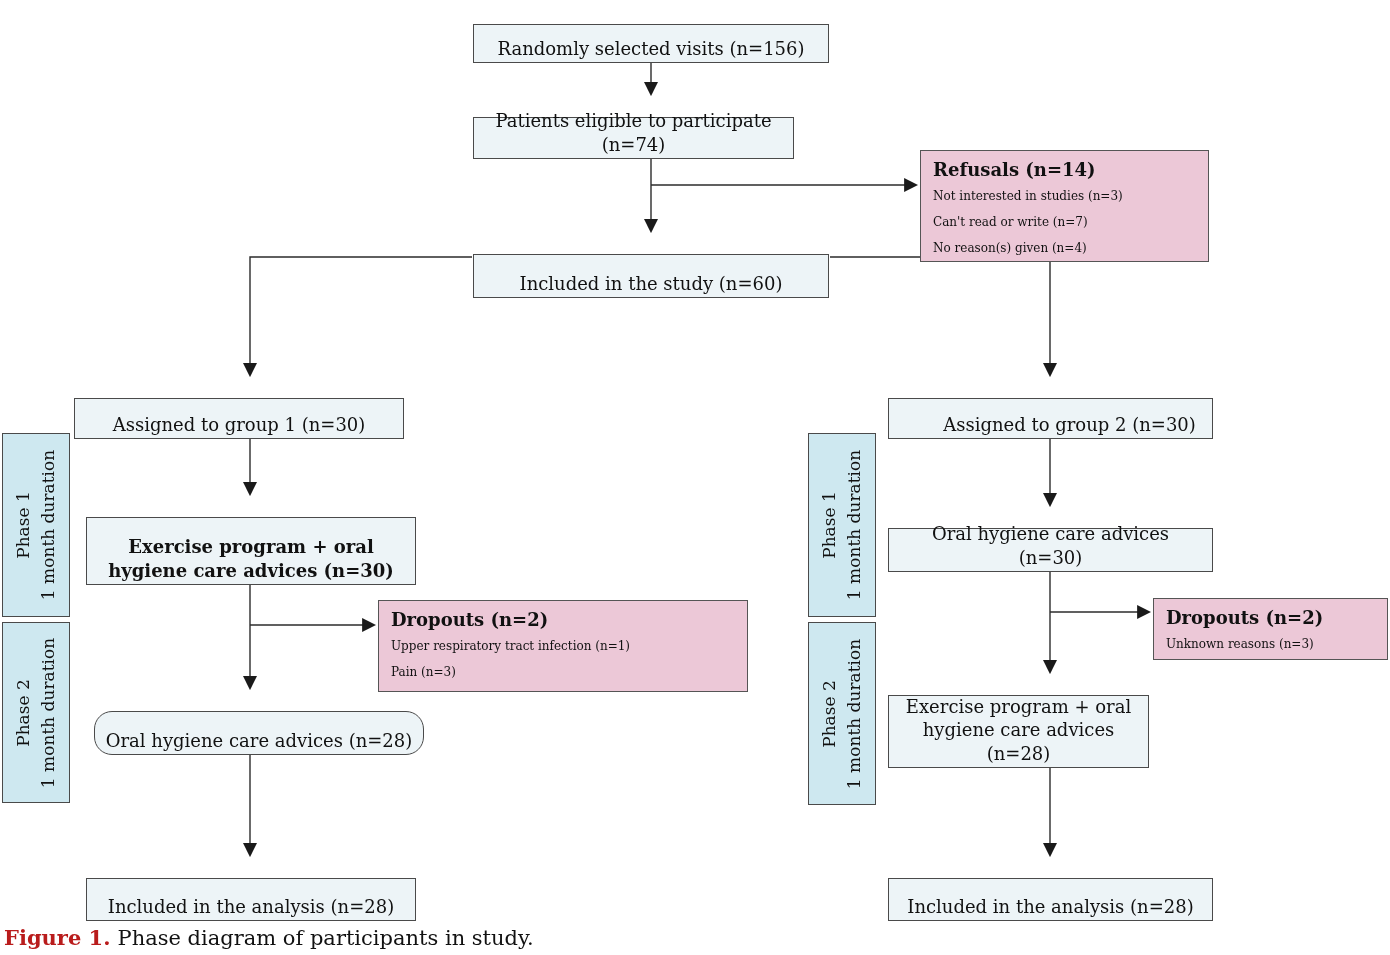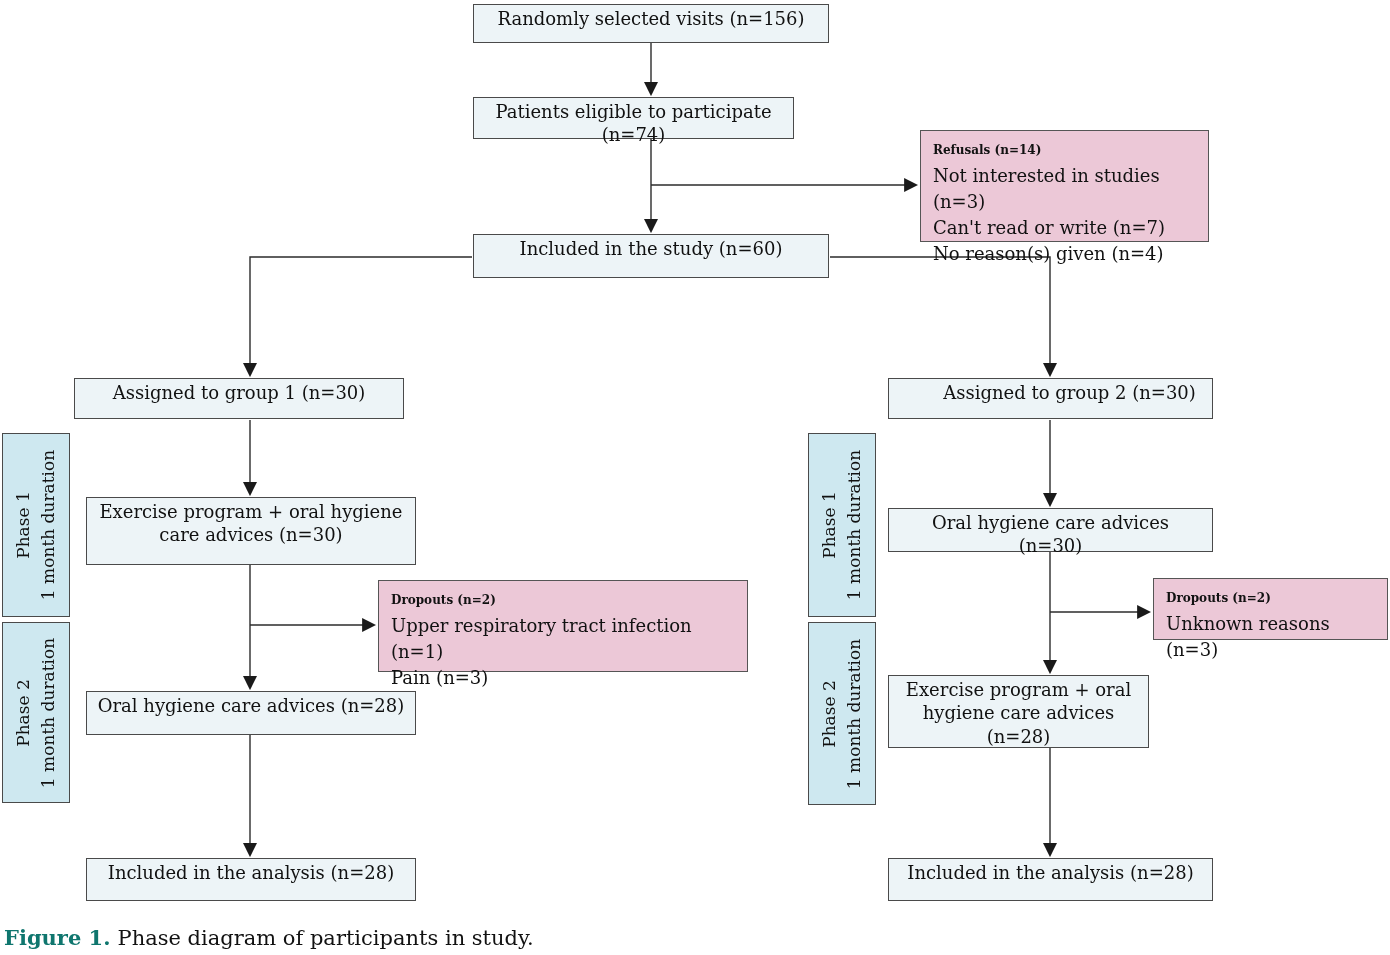--- a/index.html
+++ b/index.html
@@ -13,36 +13,37 @@
     overflow: hidden;
   }
   svg.connectors { position: absolute; left: 0; top: 0; width: 1390px; height: 955px; }
 
   .node {
     position: absolute;
     box-sizing: border-box;
     background: #edf4f7;
     border: 1.6px solid #4a4a4a;
     display: flex;
-    align-items: flex-start;
+    align-items: flex-end;
     justify-content: center;
     text-align: center;
     font-size: 18px;
     line-height: 1.3;
     padding: 2px 10px;
+    margin-top: 20px;
   }
   .node.pink {
     background: #ecc8d7;
     border: 1.6px solid #555555;
     display: block;
     text-align: left;
     padding: 6px 12px;
   }
-  .pink .pink-title { font-weight: bold; font-size: 12px; line-height: 26px; }
-  .pink .pink-line  { font-size: 18px; line-height: 26px; }
+  .pink .pink-title { font-weight: bold; font-size: 18px; line-height: 26px; }
+  .pink .pink-line  { font-size: 12px; line-height: 26px; }
 
   .phase {
     position: absolute;
     box-sizing: border-box;
     background: #cee8f0;
     border: 1.6px solid #4a4a4a;
   }
   .phase .phase-inner {
     position: absolute;
     top: 50%;
@@ -56,23 +57,23 @@
   }
 
   
   #n-random   { left: 473px; top: 4px;   width: 356px; height: 39px; }
   #n-eligible { left: 473px; top: 97px;  width: 321px; height: 42px; }
   #n-refusals { left: 920px; top: 130px; width: 289px; height: 112px; }
   #n-included { left: 473px; top: 234px; width: 356px; height: 44px; }
 
   
   #n-group1 { left: 74px;  top: 378px; width: 330px; height: 41px; }
-  #n-g1p1   { left: 86px;  top: 497px; width: 330px; height: 68px; }
+  #n-g1p1   { left: 86px;  top: 497px; width: 330px; height: 68px; font-weight: bold; }
   #n-g1drop { left: 378px; top: 580px; width: 370px; height: 92px; }
-  #n-g1p2   { left: 86px;  top: 691px; width: 330px; height: 44px; }
+  #n-g1p2   { left: 94px;  top: 691px; width: 330px; height: 44px; border-radius: 18px; }
   #n-g1ana  { left: 86px;  top: 858px; width: 330px; height: 43px; }
 
   
   #n-group2 { left: 888px;  top: 378px; width: 325px; height: 41px; padding-left: 48px; }
   #n-g2p1   { left: 888px;  top: 508px; width: 325px; height: 44px; }
   #n-g2drop { left: 1153px; top: 578px; width: 235px; height: 62px; }
   #n-g2p2   { left: 888px;  top: 675px; width: 261px; height: 73px; }
   #n-g2ana  { left: 888px;  top: 858px; width: 325px; height: 43px; }
 
   
@@ -85,21 +86,21 @@
     position: absolute;
     left: 4px;
     top: 924px;
     font-size: 21px;
     line-height: 28px;
     font-family: "DejaVu Serif", "Liberation Serif", serif;
     color: #111111;
     white-space: nowrap;
   }
   .caption .cap-accent {
-    color: #0f766e;
+    color: #b91c1c;
     font-weight: bold;
     margin-right: 7px;
   }
 </style>
 </head>
 <body>
 
 <div class="stage">
 
   <svg class="connectors" viewBox="0 0 1390 955" xmlns="http://www.w3.org/2000/svg">

